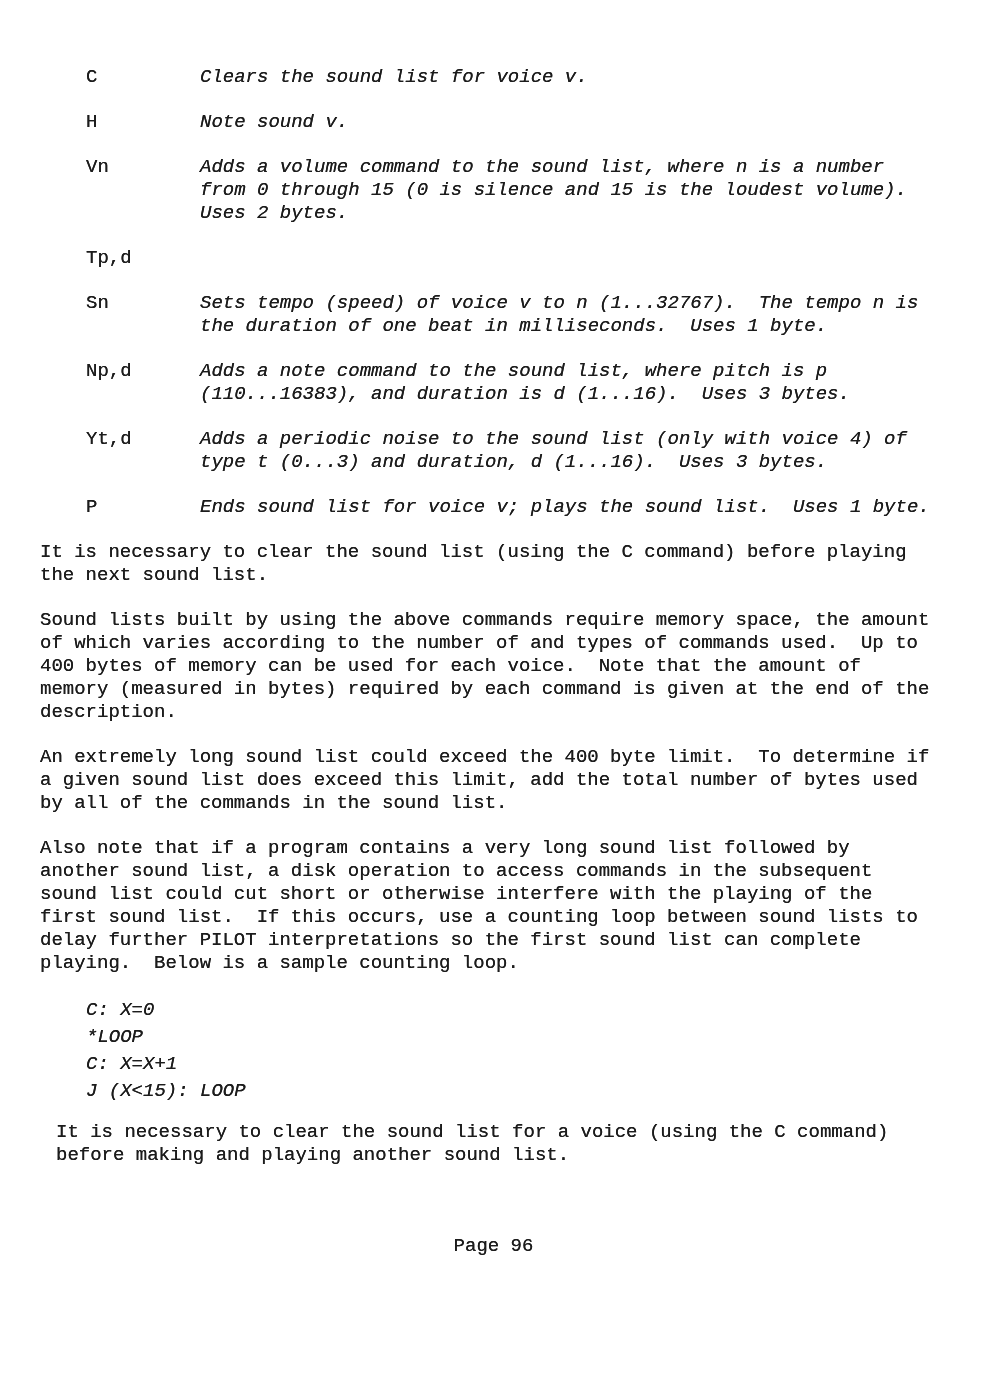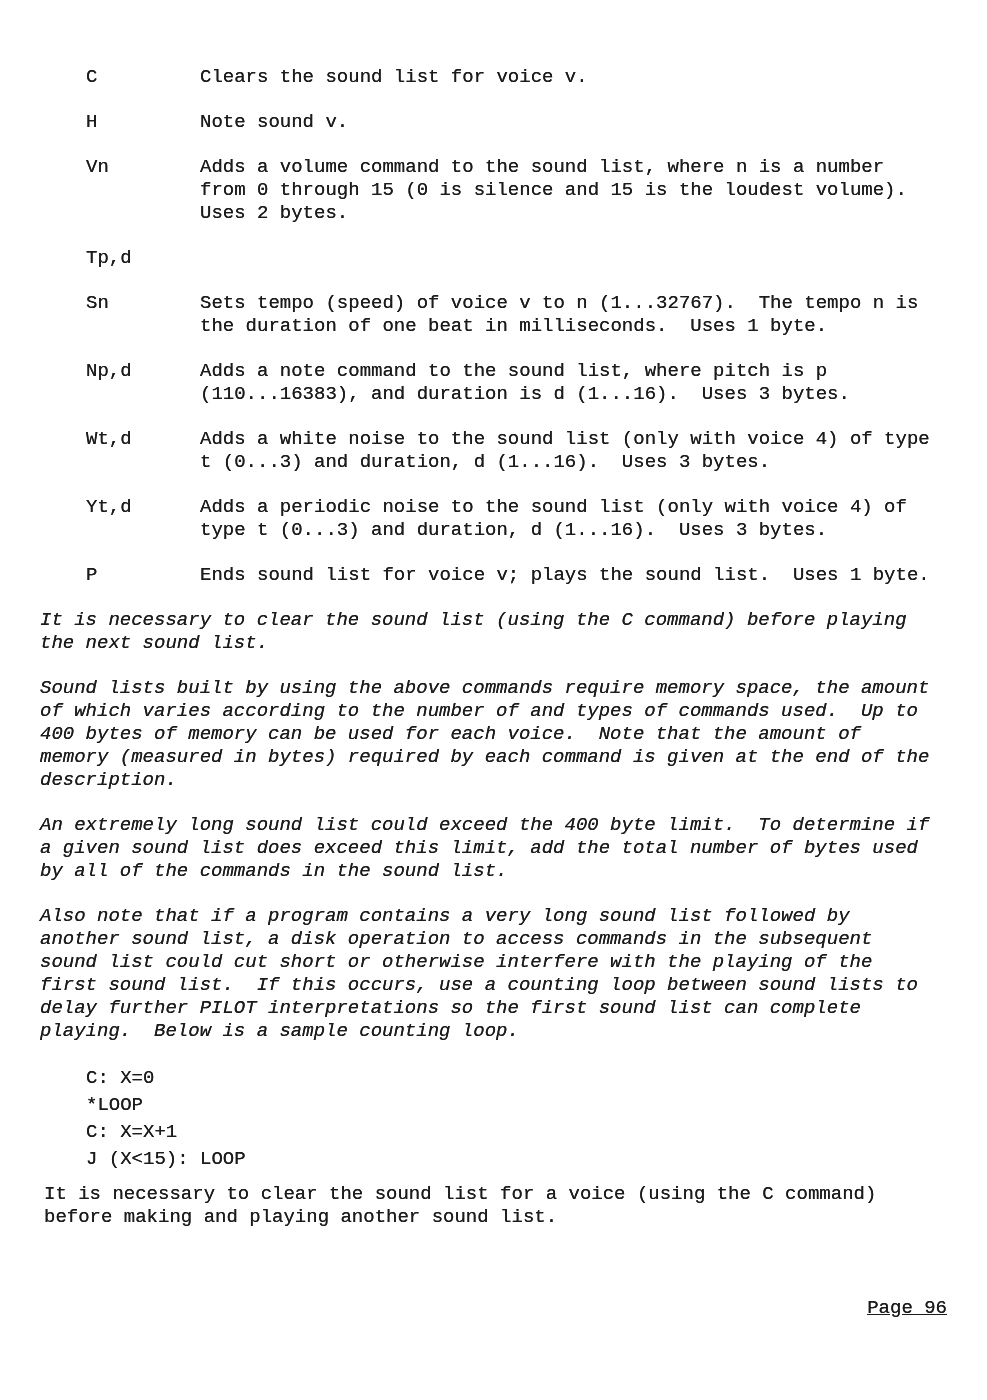--- a/index.html
+++ b/index.html
@@ -30,40 +30,40 @@
     display: flex;
     align-items: flex-start;
     margin-bottom: 22px;
   }
   .command-letter {
     flex: 0 0 114px;
     white-space: pre;
   }
   .command-desc {
     white-space: pre;
+    font-style: italic;
   }
   .para {
     white-space: pre;
     margin: 0 0 22px 0;
-    font-style: italic;
   }
   .code-block {
     white-space: pre;
     margin: 14px 0 10px 46px;
     line-height: 27px;
+    font-style: italic;
   }
   .closing {
     white-space: pre;
-    margin: 4px;
+    margin: 16px;
   }
   .footer {
     margin-top: 68px;
-    text-align: right;
+    text-align: center;
     white-space: pre;
-    text-decoration: underline;
   }
 </style>
 </head>
 <body>
 
 <div class="page">
 
   <div class="command-list">
 
     <div class="command-row">
@@ -92,25 +92,20 @@
       <span class="command-desc">Sets tempo (speed) of voice v to n (1...32767).  The tempo n is
 the duration of one beat in milliseconds.  Uses 1 byte.</span>
     </div>
 
     <div class="command-row">
       <span class="command-letter">Np,d</span>
       <span class="command-desc">Adds a note command to the sound list, where pitch is p
 (110...16383), and duration is d (1...16).  Uses 3 bytes.</span>
     </div>
 
-    <div class="command-row">
-      <span class="command-letter">Wt,d</span>
-      <span class="command-desc">Adds a white noise to the sound list (only with voice 4) of type
-t (0...3) and duration, d (1...16).  Uses 3 bytes.</span>
-    </div>
 
     <div class="command-row">
       <span class="command-letter">Yt,d</span>
       <span class="command-desc">Adds a periodic noise to the sound list (only with voice 4) of
 type t (0...3) and duration, d (1...16).  Uses 3 bytes.</span>
     </div>
 
     <div class="command-row">
       <span class="command-letter">P</span>
       <span class="command-desc">Ends sound list for voice v; plays the sound list.  Uses 1 byte.</span>

